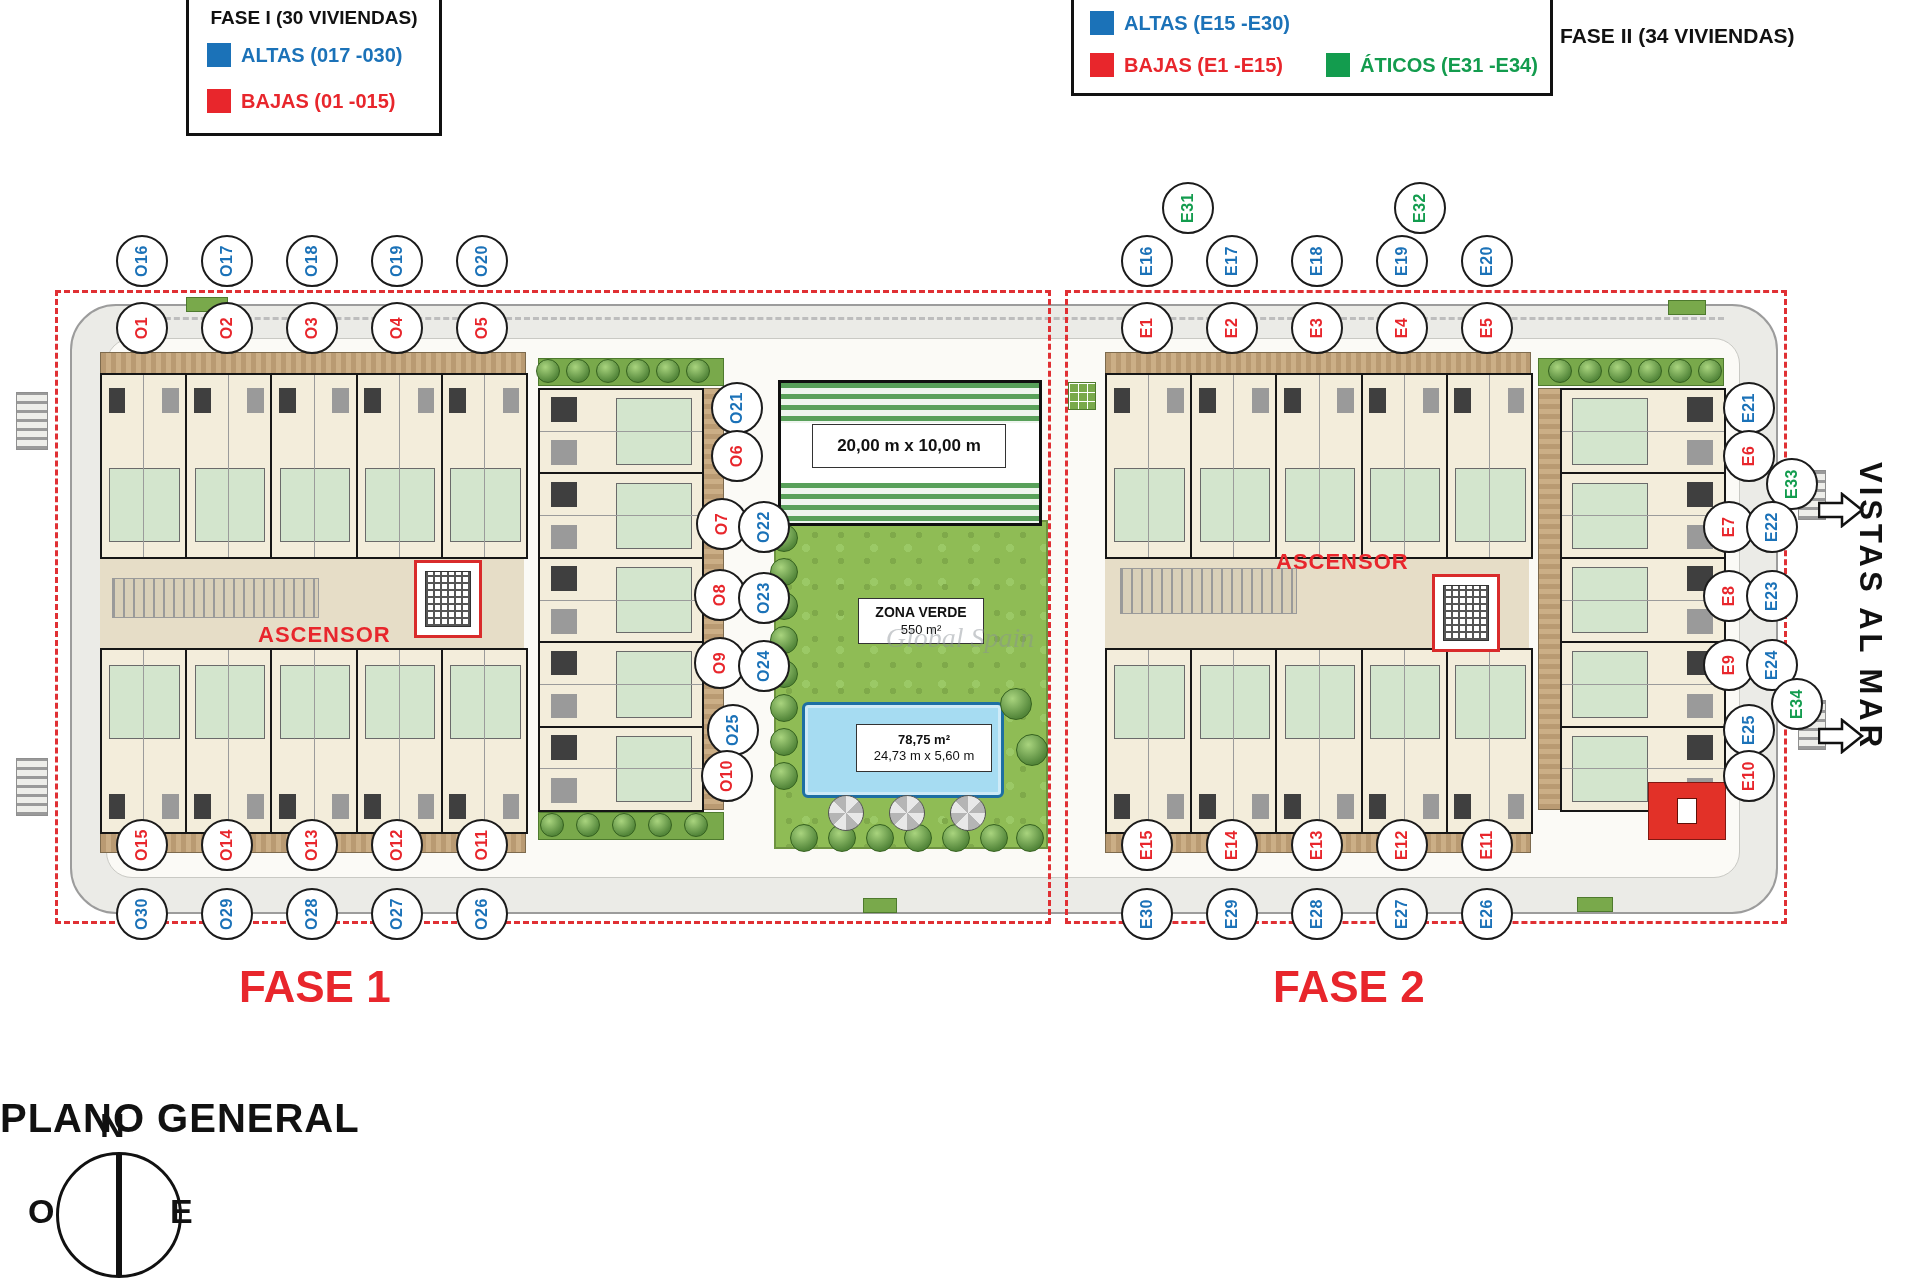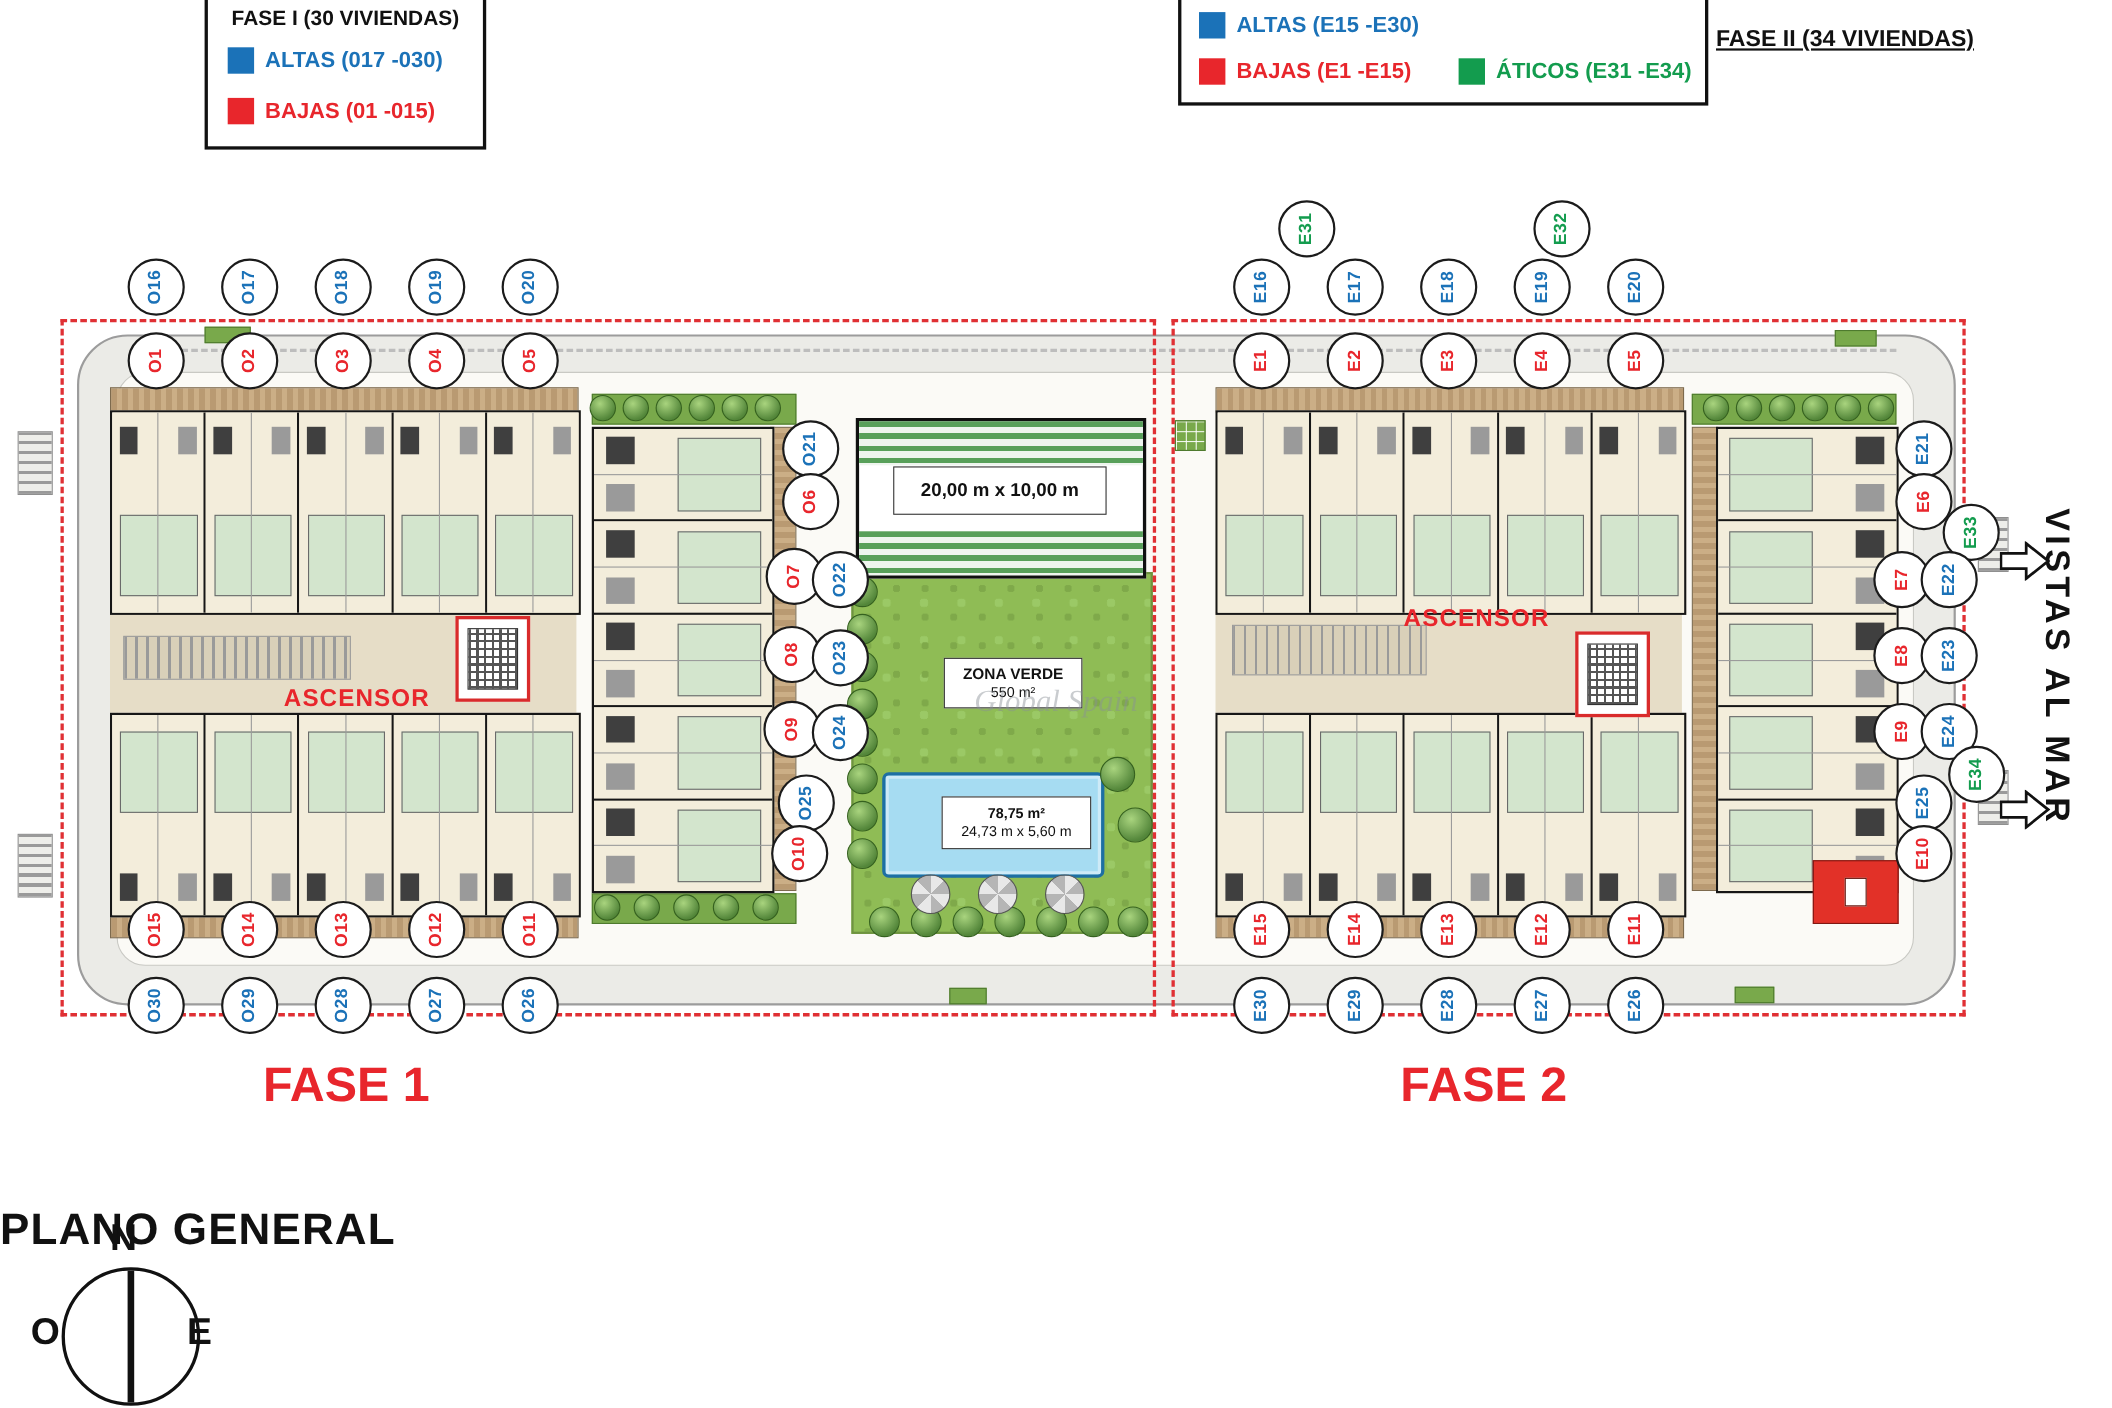--- a/index.html
+++ b/index.html
@@ -138,21 +138,21 @@
     </div>
     <div class="legend-row" style="left:16px;top:62px;">
       <span class="sw red"></span>
       <span class="t-red">BAJAS (E1 -E15)</span>
     </div>
     <div class="legend-row" style="left:252px;top:62px;">
       <span class="sw green"></span>
       <span class="t-green">ÁTICOS (E31 -E34)</span>
     </div>
   </div>
-  <div class="side-title" style="left:1560px;top:24px;text-decoration:underline;">FASE II (34 VIVIENDAS)</div>
+  <div class="side-title" style="left:1560px;top:24px;">FASE II (34 VIVIENDAS)</div>
 
   <div id="plan" class="abs" style="left:0;top:0;width:1920px;height:1280px;">
 
     <div class="site-ring"></div>
     <div class="site-inner"></div>
     <div class="road-dash"></div>
 
     <div class="hatch" style="left:16px;top:392px;width:30px;height:56px;"></div>
     <div class="hatch" style="left:16px;top:758px;width:30px;height:56px;"></div>
     <div class="hatch" style="left:1798px;top:470px;width:26px;height:48px;"></div>

